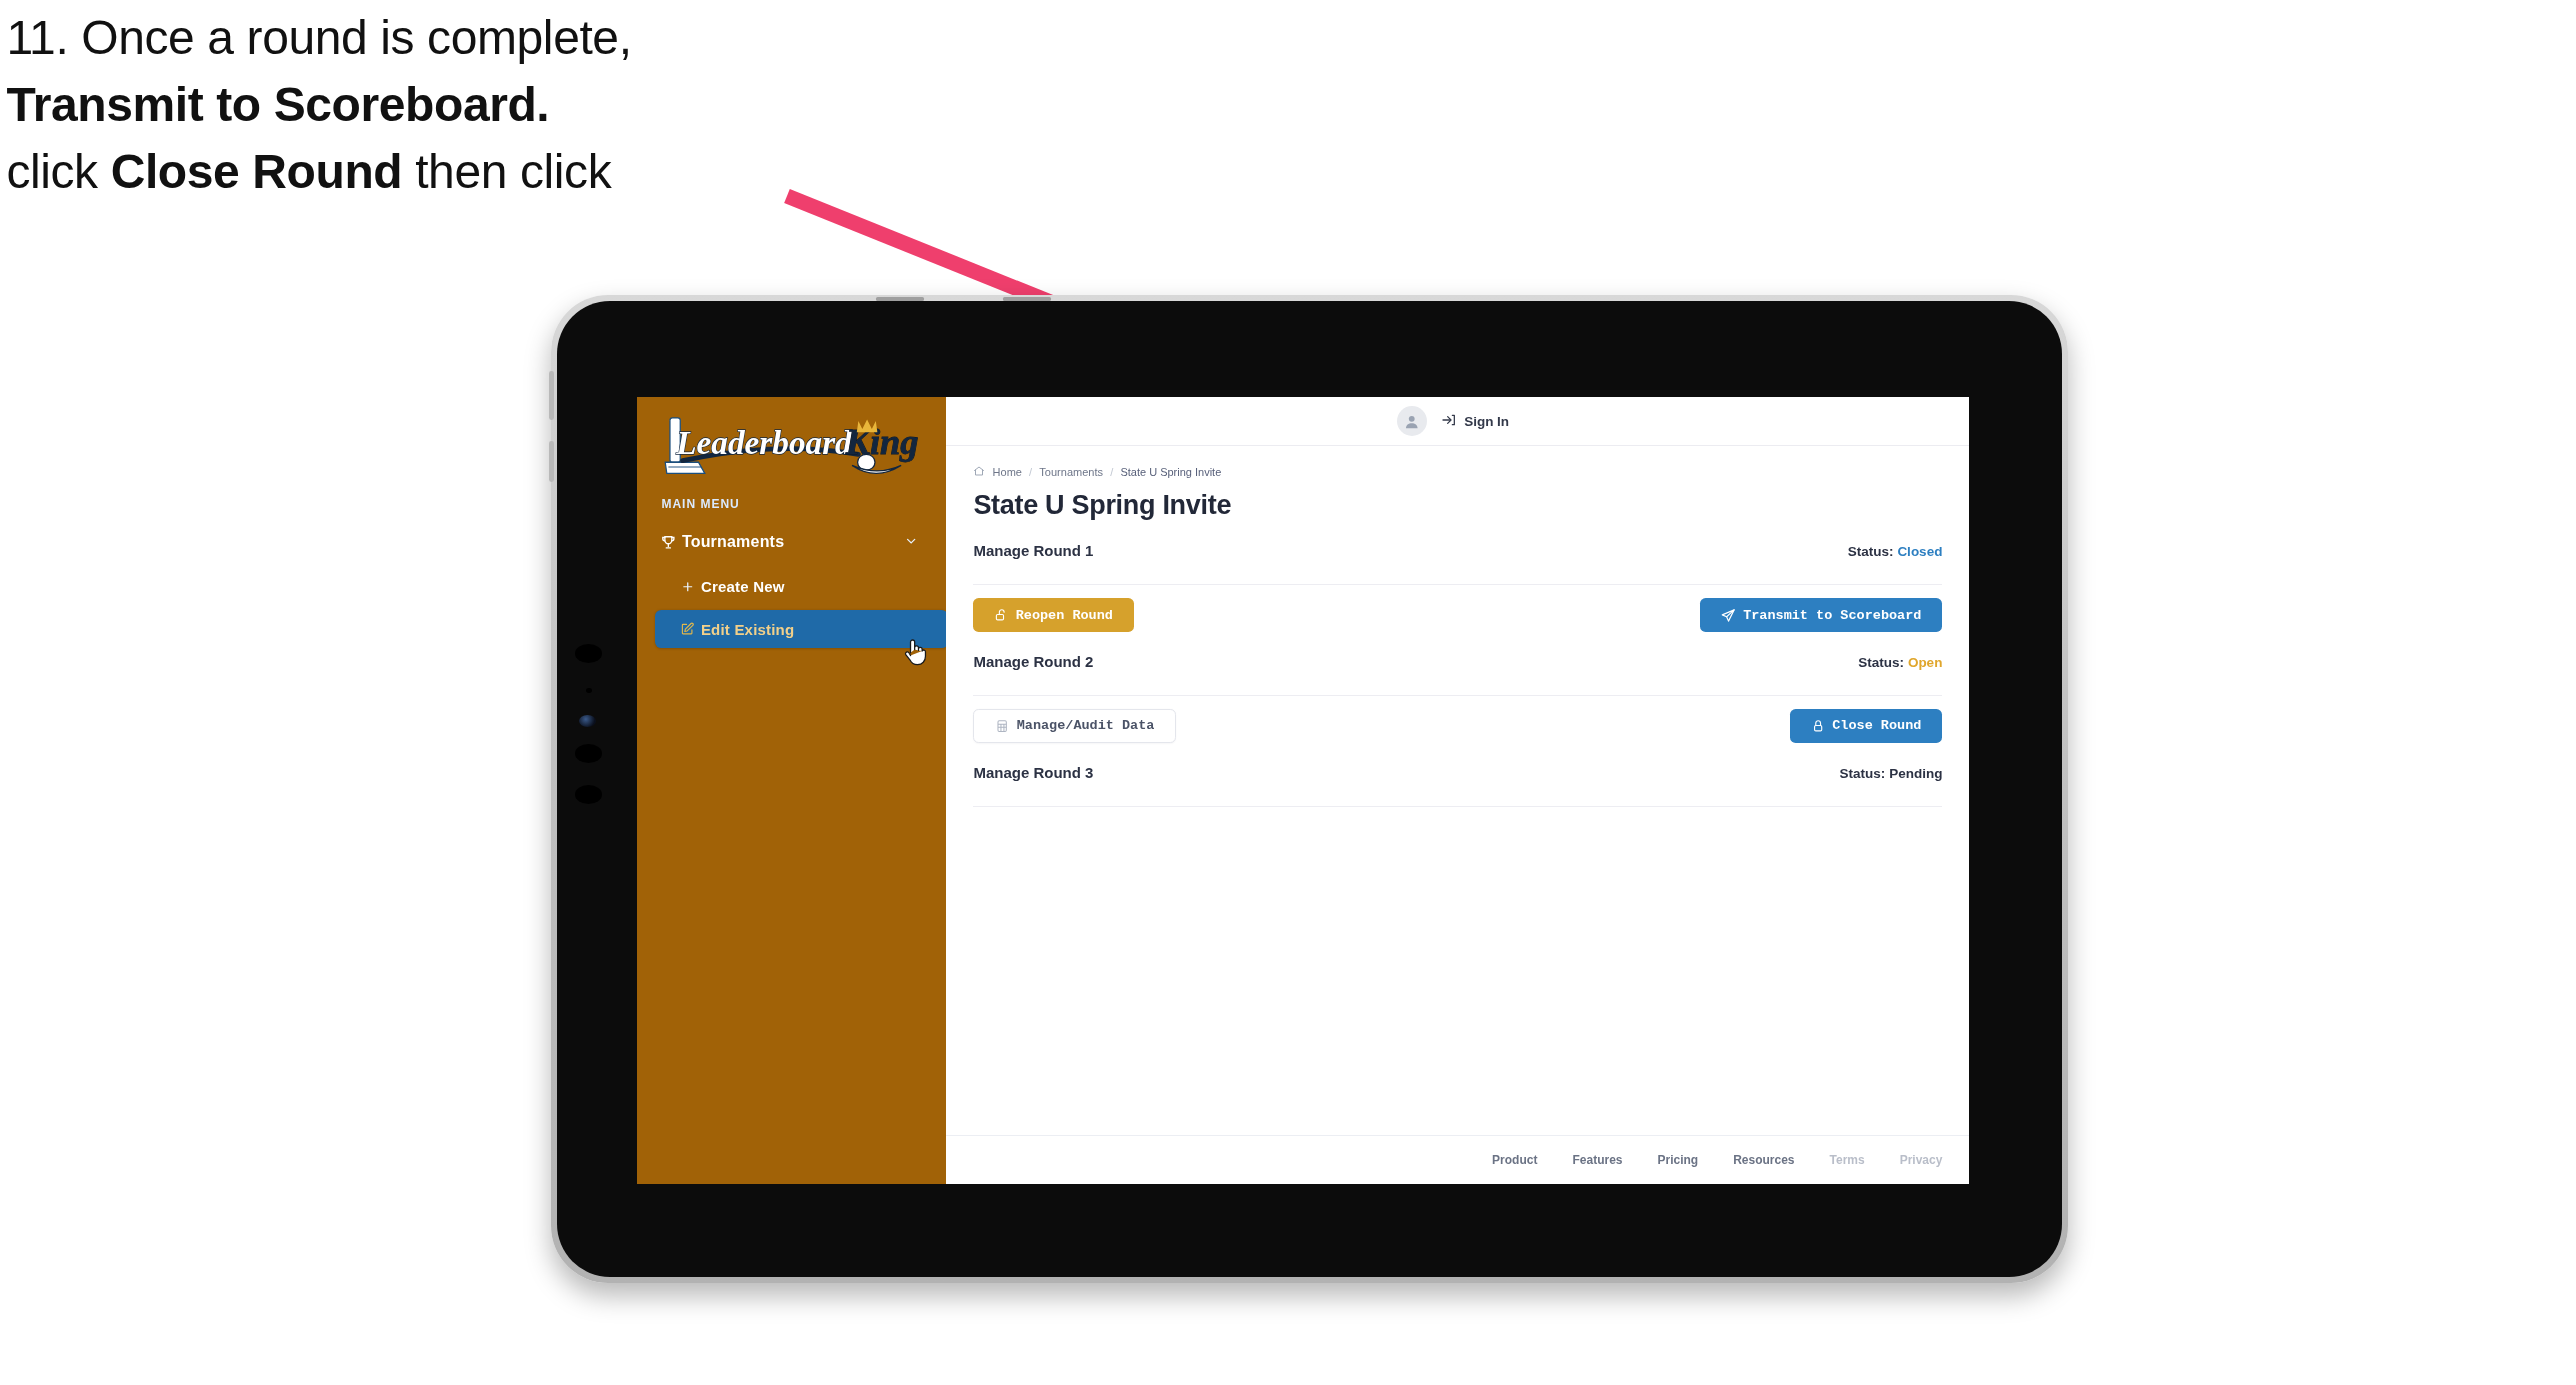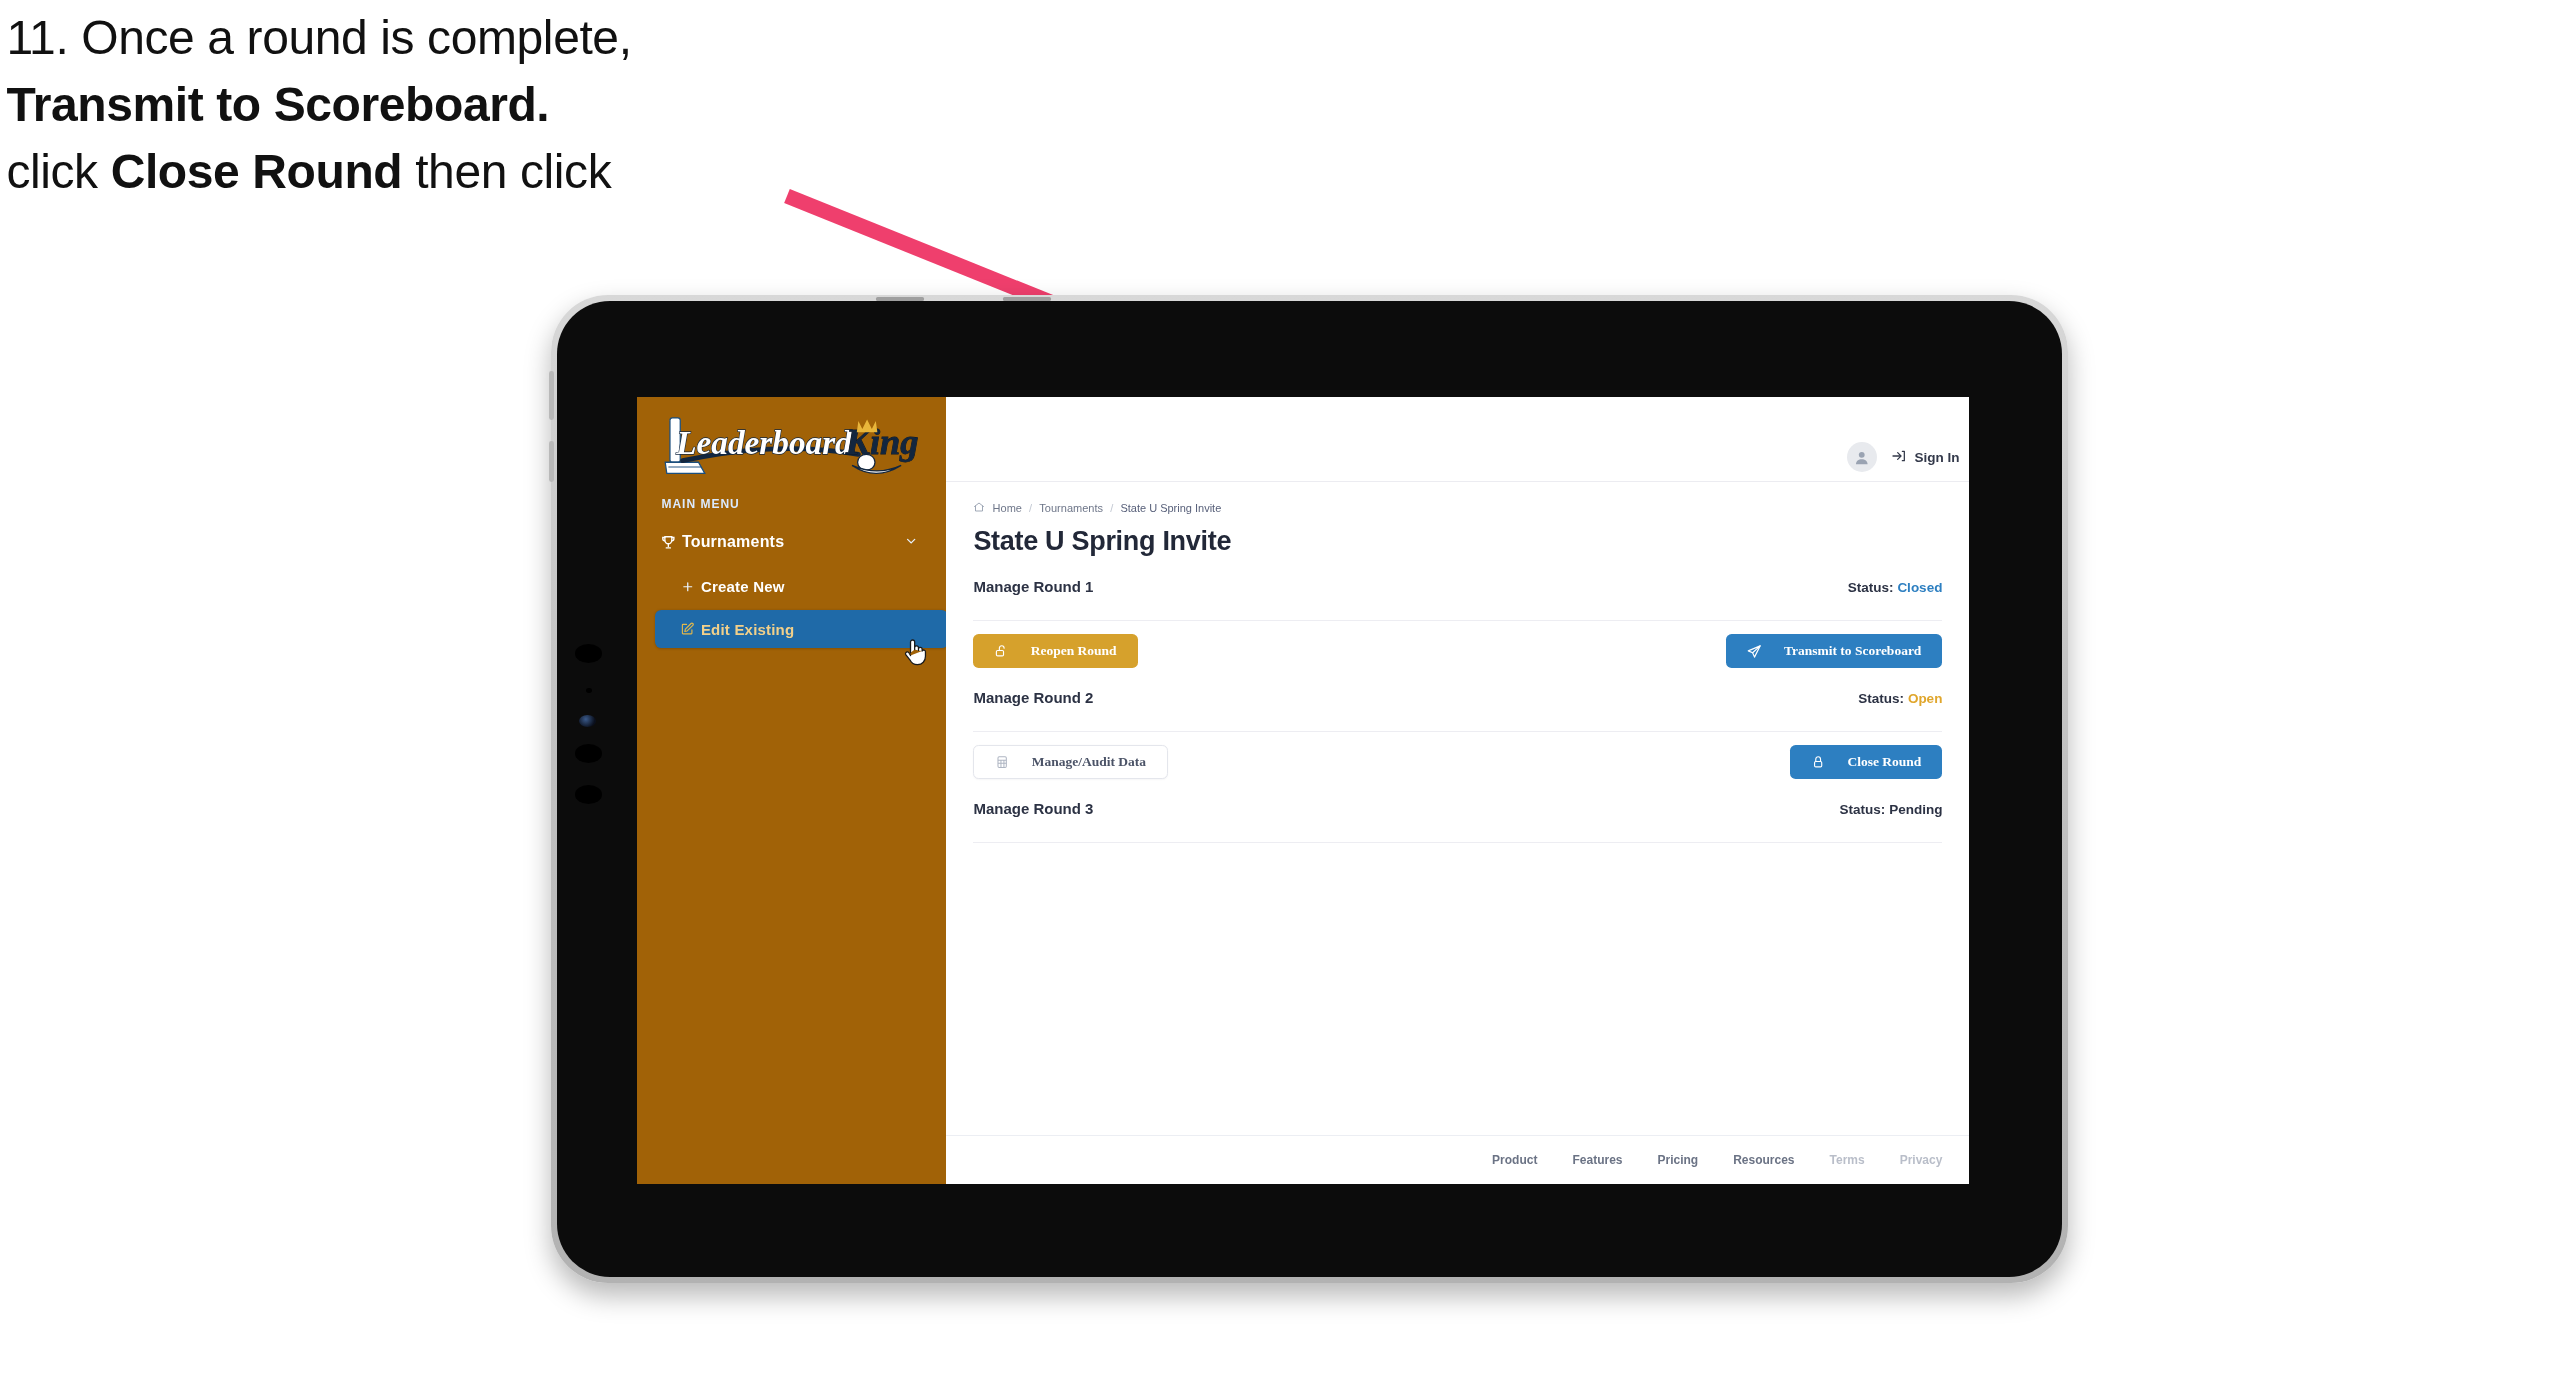--- a/index.html
+++ b/index.html
@@ -73,22 +73,22 @@
 
   #hand-cursor{position:absolute;left:264px;top:239px;width:27px;height:32px;}
 
   
   #main{
     position:absolute;left:309px;top:0;right:0;height:787px;
     background:#ffffff;display:flex;flex-direction:column;
   }
   #topbar{
     height:49px;border-bottom:0.8px solid #ececf1;
-    display:flex;align-items:center;justify-content:flex-end;
-    padding-right:10px;box-sizing:border-box;flex:0 0 auto;margin-top:36px;
+    display:flex;align-items:center;justify-content:center;
+    padding-right:10px;box-sizing:border-box;flex:0 0 auto;
   }
   .avatar{
     width:30px;height:30px;border-radius:50%;background:#e8eaee;
     display:flex;align-items:center;justify-content:center;margin-right:14.3px;
   }
   .signin{display:flex;align-items:center;gap:7.2px;}
   .signin .lbl{font-size:13.5px;font-weight:700;color:#33394a;}
 
   #content{flex:1 1 auto;padding:19px 27px 0 27px;box-sizing:border-box;position:relative;}
 
@@ -109,23 +109,23 @@
   .round-title{font-size:15px;font-weight:700;color:#2c3244;}
   .round-status{font-size:13.5px;font-weight:700;color:#2c3244;}
   .round-status .val{font-weight:700;}
   .status-closed .val{color:#2d7fc1;}
   .status-open .val{color:#e0a62c;}
   .status-pending .val{color:#2c3244;}
 
   .round-actions{display:flex;align-items:center;justify-content:space-between;margin-top:12.7px;}
 
   .btn{
-    display:inline-flex;align-items:center;gap:22px;
+    display:inline-flex;align-items:center;gap:7px;
     border:none;border-radius:5.6px;cursor:pointer;
-    font-family:Liberation Serif, serif;font-size:13.5px;font-weight:700;
+    font-family:Liberation Mono, monospace;font-size:13.5px;font-weight:700;
     padding:0 21px;height:34px;box-sizing:border-box;white-space:nowrap;
   }
   .btn .bi{display:flex;align-items:center;}
   .btn-gold{background:#d6a12c;color:#ffffff;}
   .btn-blue{background:#2d7fc1;color:#ffffff;}
   .btn-ghost{
     background:#ffffff;color:#4b5367;border:0.8px solid #e4e6ec;
     box-shadow:0 0.8px 1.6px rgba(16,24,40,.04);font-weight:700;
   }
 

